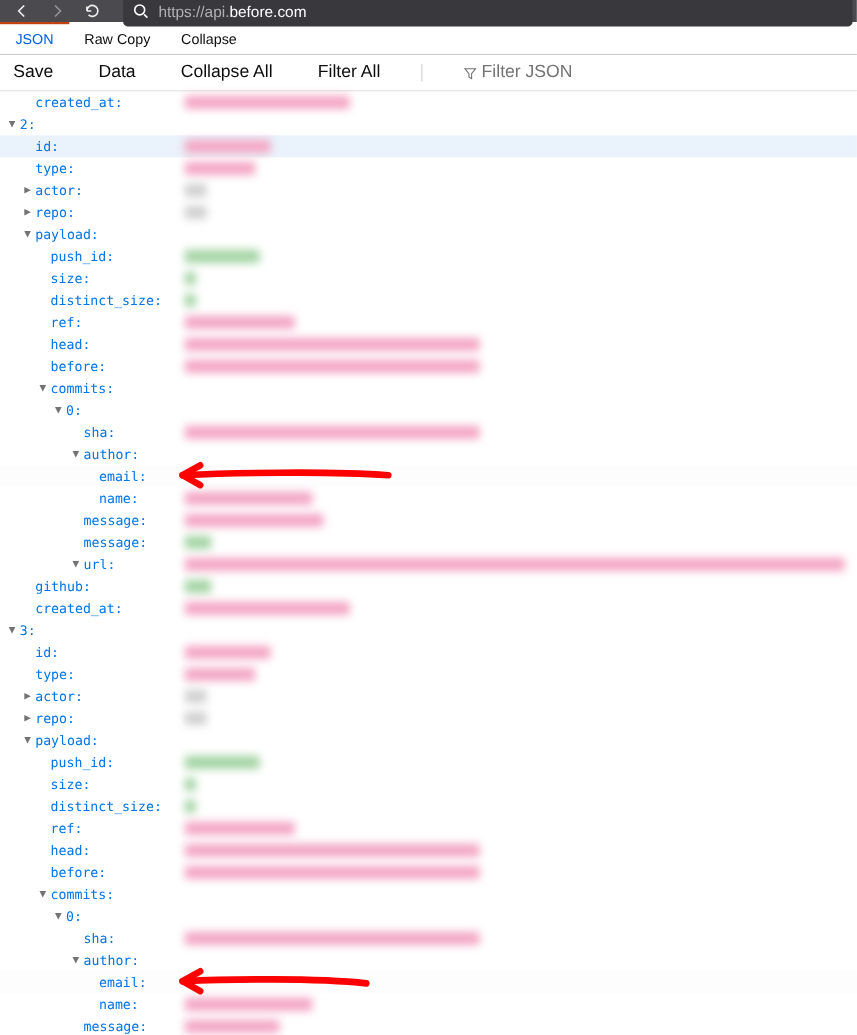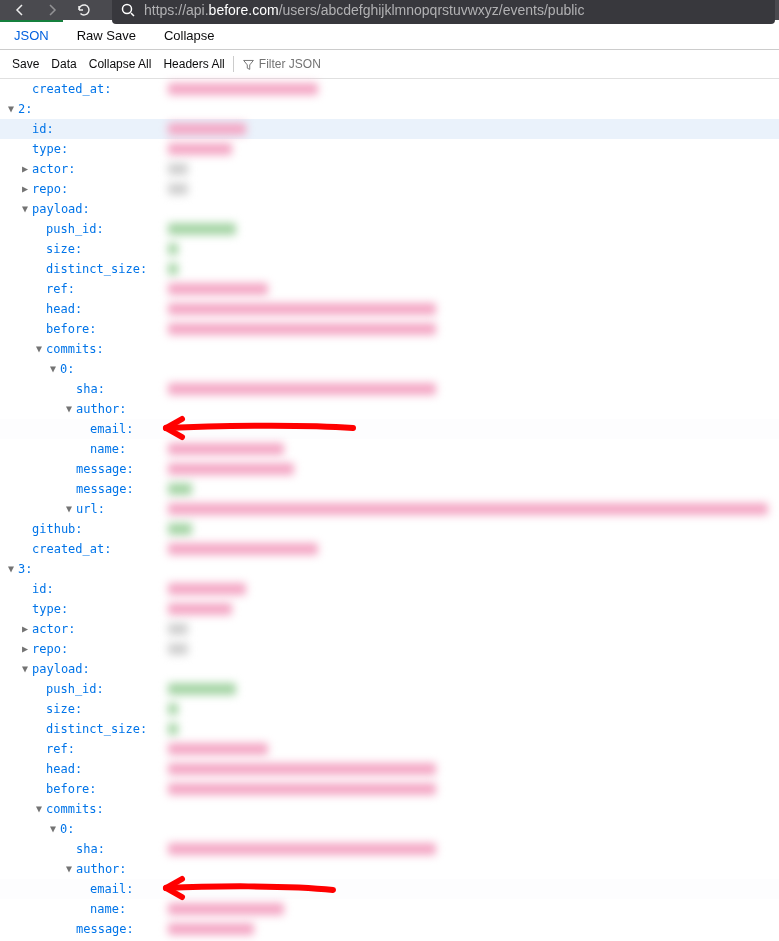--- a/index.html
+++ b/index.html
@@ -10,24 +10,24 @@
 .nav-btn { width: 32px; height: 32px; display: flex; align-items: center; justify-content: center; color: #fff; opacity: 0.9; }
 .nav-btn.disabled { opacity: 0.4; }
 .urlbar { flex: 1; background: #38383d; border-radius: 4px; height: 28px; display: flex; align-items: center; padding: 0 8px; margin-left: 12px; color: #b1b1b3; font-size: 14px; }
 .urlbar .search-ic { margin-right: 8px; color: #fff; }
 .url-white { color: #fff; }
 .url-gray { color: #b1b1b3; }
 
 
 .tabs { display: flex; border-bottom: 1px solid #ccc; background: #fff; }
 .tab { padding: 6px 14px; font-size: 13px; color: #0c0c0d; cursor: pointer; border-top: 2px solid transparent; }
-.tab.active { color: #0060df; border-top: 2px solid #15803d; }
-
-
-.toolbar { display: flex; align-items: center; padding: 4px 6px; border-bottom: 1px solid #e0e0e0; font-size: 12px; }
+.tab.active { color: #0060df; border-top: 2px solid #c2410c; }
+
+
+.toolbar { display: flex; align-items: center; padding: 4px 6px; border-bottom: 1px solid #e0e0e0; font-size: 16px; gap: 29px; }
 .tool { padding: 3px 6px; color: #0c0c0d; cursor: pointer; }
 .tool-sep { width: 1px; height: 16px; background: #ccc; margin: 0 2px; }
 .filter { display: flex; align-items: center; color: #737373; padding-left: 6px; }
 
 
 .tree { font-family: Menlo, Consolas, monospace; font-size: 12px; line-height: 20px; padding-bottom: 4px; }
 .row { display: flex; align-items: center; height: 20px; white-space: nowrap; }
 .row.hl { background: #eaf2fb; }
 .row.hl-email { background: #fdfdfe; position: relative; }
 .ind { display: inline-block; }
@@ -64,35 +64,34 @@
         <path d="M3 8a5 5 0 1 1 1.5 3.5M3 8V4M3 8h4"></path>
       </svg>
   </div>
   <div class="urlbar">
     <svg class="icon search-ic" viewBox="0 0 16 16" fill="none" stroke="currentColor" stroke-width="1.5">
         <circle cx="7" cy="7" r="4.5"></circle>
         <path d="M11 11l3 3"></path>
       </svg>
     <span class="url-gray">https://api.</span>
       <span class="url-white">before.com</span>
-      <span class="url-gray">/users/abcdefghijklmnopqrstuvwxyz/events/public</span>
   </div>
 </div>
 
 <div class="tabs">
   <div class="tab active">JSON</div>
-  <div class="tab">Raw Save</div>
+  <div class="tab">Raw Copy</div>
   <div class="tab">Collapse</div>
 </div>
 
 <div class="toolbar">
   <div class="tool">Save</div>
   <div class="tool">Data</div>
   <div class="tool">Collapse All</div>
-  <div class="tool">Headers All</div>
+  <div class="tool">Filter All</div>
   <div class="tool-sep"></div>
   <div class="filter">
     <svg class="icon" viewBox="0 0 16 16" fill="none" stroke="currentColor" stroke-width="1.2" style="width:13px;height:13px;margin-right:4px;">
         <path d="M2 3h12l-4.5 5.5V14l-3-1.5V8.5L2 3z"></path>
       </svg>
     <span>Filter JSON</span>
   </div>
 </div>
 
 <div class="tree">

